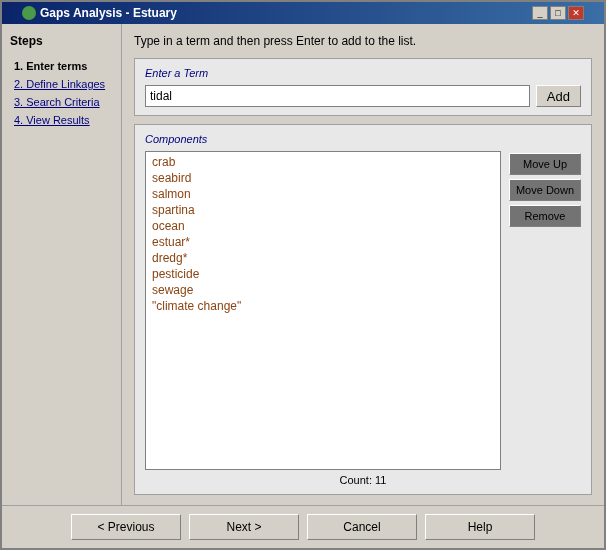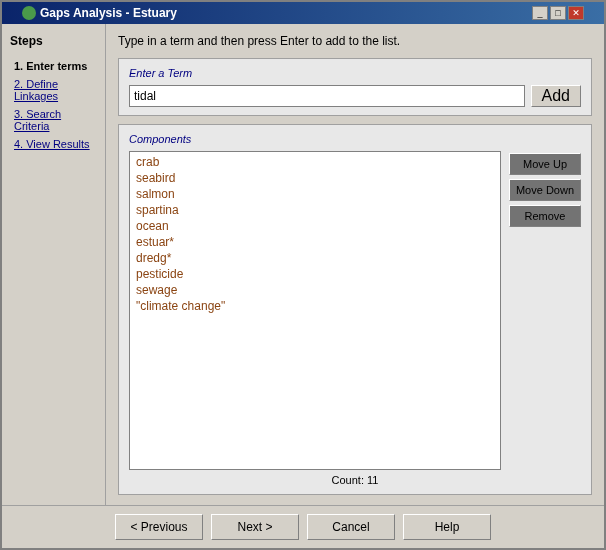--- a/index.html
+++ b/index.html
@@ -71,21 +71,21 @@
 
     .title-btn.close { background: #c0392b; color: white; }
 
     .window-body {
       display: flex;
       flex: 1;
       overflow: hidden;
     }
 
     .sidebar {
-      width: 104px;
+      width: 120px;
       background: #d4d0c8;
       border-right: 1px solid #a0a0a0;
       padding: 10px 8px;
       flex-shrink: 0;
     }
 
     .sidebar-title {
       font-weight: bold;
       font-size: 12px;
       margin-bottom: 10px;
@@ -150,21 +150,21 @@
     }
 
     .add-btn {
       height: 22px;
       padding: 0 10px;
       background: #d4d0c8;
       border: 1px solid #808080;
       border-top-color: #ffffff;
       border-left-color: #ffffff;
       cursor: pointer;
-      font-size: 16px;
+      font-size: 13px;
     }
 
     .components-section {
       border: 1px solid #a0a0a0;
       background: #e8e8e8;
       padding: 8px 10px;
       flex: 1;
       display: flex;
       flex-direction: column;
       overflow: hidden;
@@ -229,21 +229,21 @@
       padding: 8px 10px;
       border-top: 1px solid #a0a0a0;
       display: flex;
       justify-content: center;
       gap: 8px;
       background: #d4d0c8;
       flex-shrink: 0;
     }
 
     .footer-btn {
-      width: 88px;
+      width: 110px;
       height: 26px;
       background: #d4d0c8;
       border: 1px solid #808080;
       border-top-color: #ffffff;
       border-left-color: #ffffff;
       cursor: pointer;
       font-size: 12px;
     }
   </style>
 </head>

